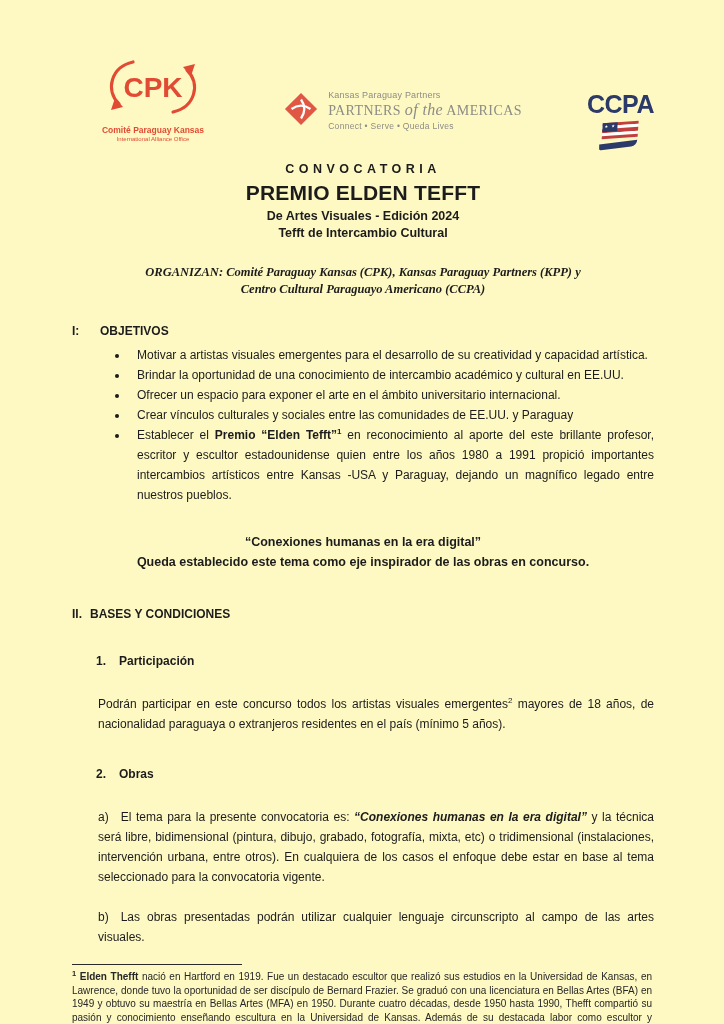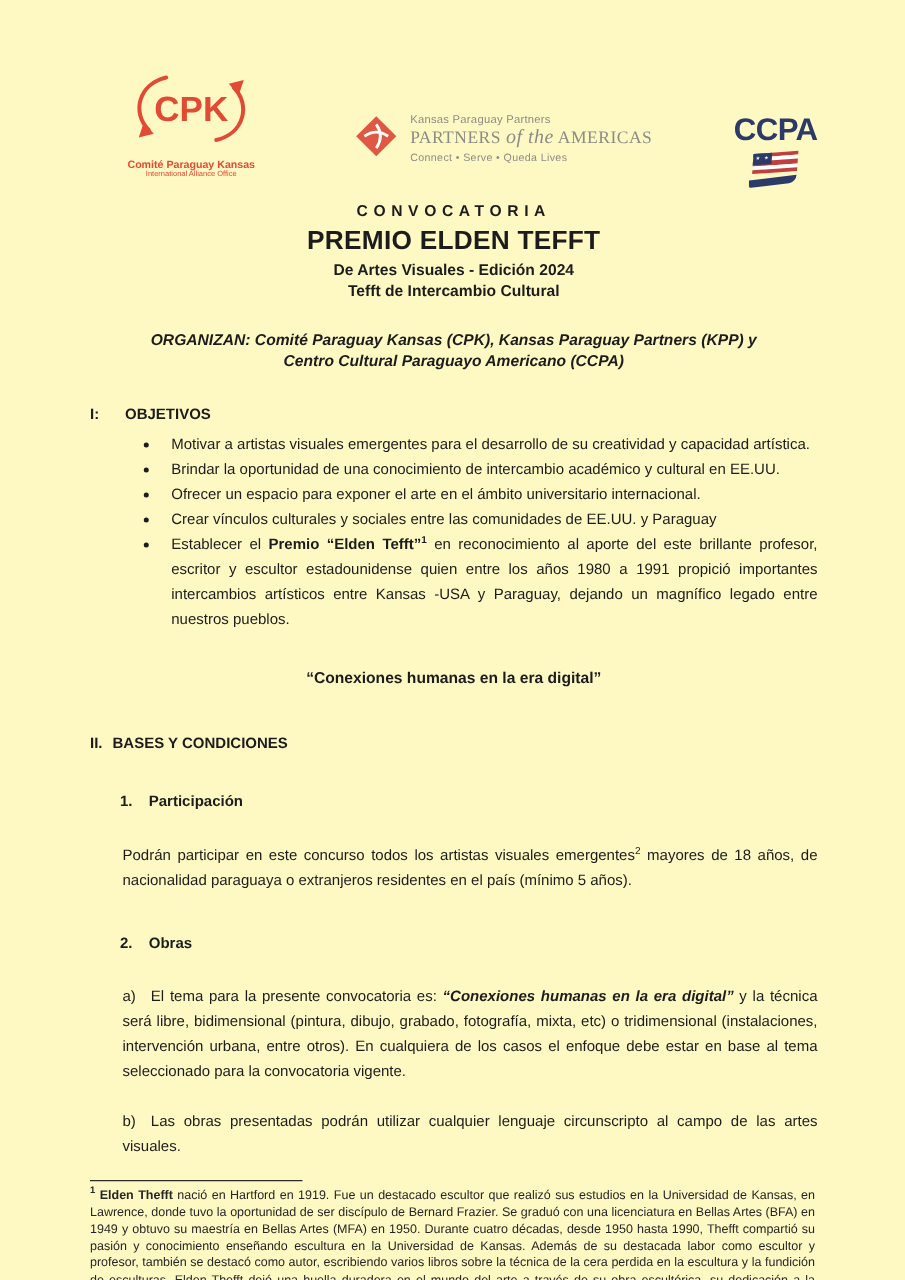--- a/index.html
+++ b/index.html
@@ -30,21 +30,21 @@
   .flag .canton::after { content:"★ ★"; color:#fff; font-size:4px; position:absolute; top:1px; left:2px; letter-spacing:1px; }
   .flag .swoosh { position:absolute; left:-2px; bottom:-4px; width:38px; height:6px; background:#2B3A68; border-radius:0 0 10px 3px; transform:rotate(-3deg); }
 
   
   .title-block { text-align:center; }
   .t1 { font-size:12.5px; font-weight:bold; letter-spacing:4.5px; margin-top:8px; }
   .t2 { font-size:21px; font-weight:bold; margin-top:5px; letter-spacing:.2px; }
   .t3 { font-size:12.5px; font-weight:bold; margin-top:4px; }
   .t4 { font-size:12.5px; font-weight:bold; margin-top:3px; }
 
-  .organizers { text-align:center; margin-top:24px; font-size:12.5px; font-weight:bold; font-style:italic; line-height:17px; }
+  .organizers { text-align:center; margin-top:24px; font-size:12.5px; font-weight:bold; font-style:italic; line-height:17px;font-family:Liberation Serif, serif; }
 
   
   .obj-head { display:flex; margin-top:26px; font-size:12px; font-weight:bold; }
   .obj-head .numeral { width:28px; }
   ul.objetivos { margin:7px 0 0 0; padding-left:57px; }
   ul.objetivos li { font-size:12px; line-height:20px; text-align:justify; padding-left:8px; }
   sup { font-size:8px; line-height:0; }
   .bsup { font-weight:bold; }
 
   .theme { text-align:center; font-weight:bold; font-size:12.5px; margin-top:27px; line-height:20px; }
@@ -135,20 +135,21 @@
   <ul class="objetivos">
     <li>Motivar a artistas visuales emergentes para el desarrollo de su creatividad y capacidad artística.</li>
     <li>Brindar la oportunidad de una conocimiento de intercambio académico y cultural en EE.UU.</li>
     <li>Ofrecer un espacio para exponer el arte en el ámbito universitario internacional.</li>
     <li>Crear vínculos culturales y sociales entre las comunidades de EE.UU. y Paraguay</li>
     <li><span>Establecer el </span><b>Premio “Elden Tefft”</b><sup class="bsup">1</sup><span> en reconocimiento al aporte del este brillante profesor, escritor y escultor estadounidense quien entre los años 1980 a 1991 propició importantes intercambios artísticos entre Kansas -USA y Paraguay, dejando un magnífico legado entre nuestros pueblos.</span></li>
   </ul>
 
   <div class="theme">
     <div>“Conexiones humanas en la era digital”</div>
+    <div>Queda establecido este tema como eje inspirador de las obras en concurso.</div>
   </div>
 
   <div class="bases-head">
     <span class="rn">II.</span><span>BASES Y CONDICIONES</span>
   </div>
 
   <div class="sub-head">
     <span class="sn">1.</span><span>Participación</span>
   </div>
 

